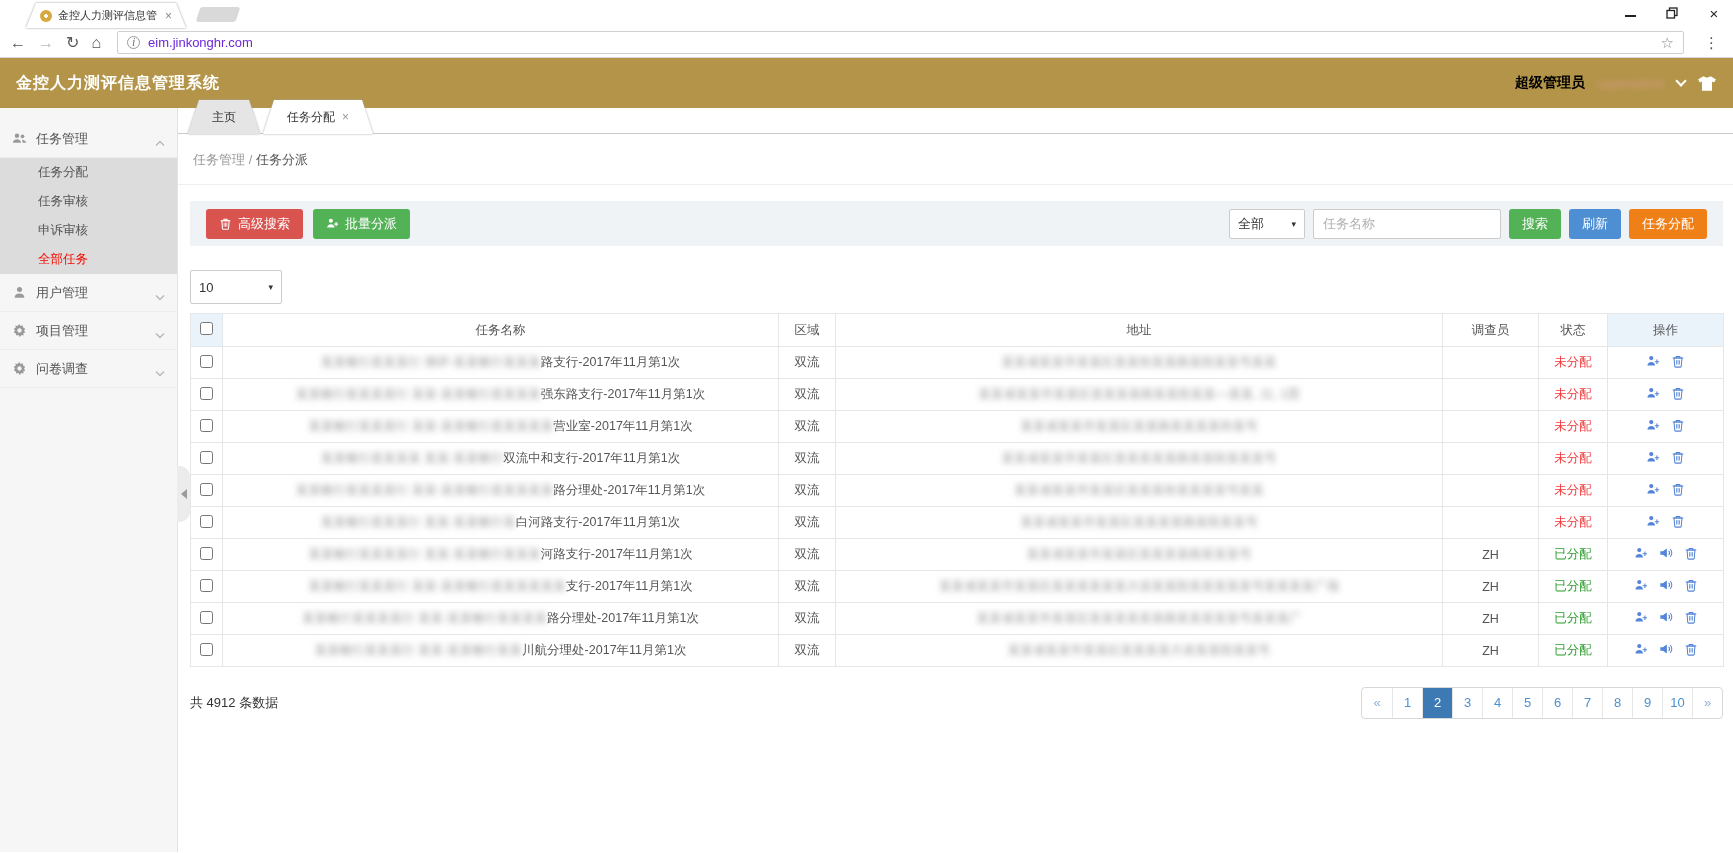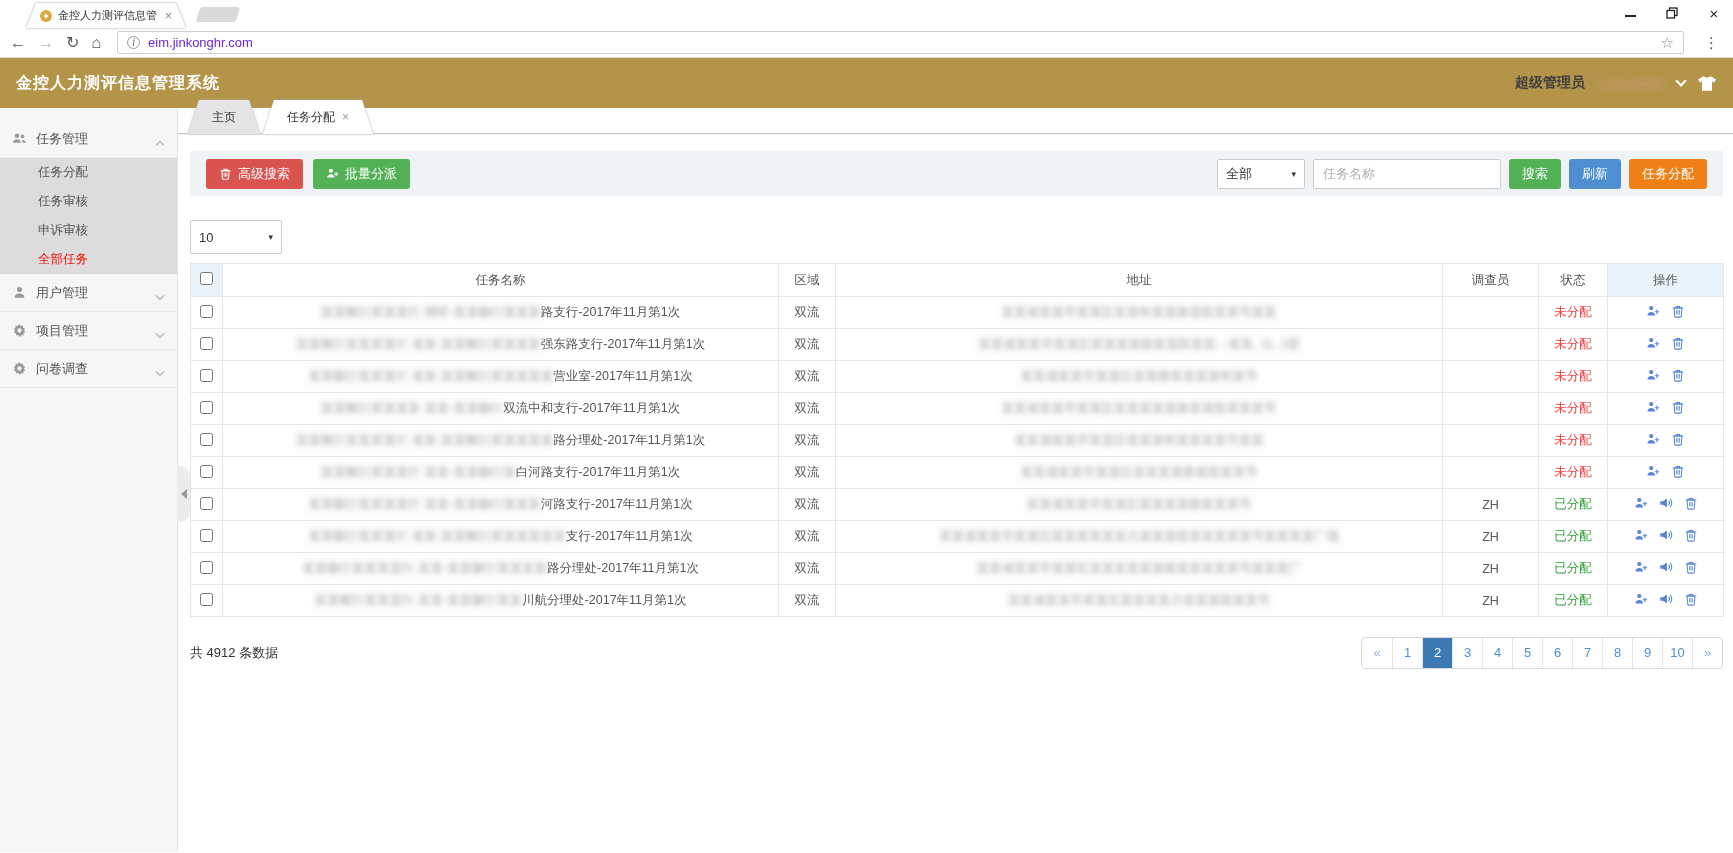--- a/index.html
+++ b/index.html
@@ -24,21 +24,21 @@
   .urlbox{flex:1;height:23px;border:1px solid #cfcfcf;border-radius:2px;background:#fff;display:flex;align-items:center;gap:8px;padding:0 9px;margin:0 4px}
   .info-ico{color:#777;font-size:12px;border:1px solid #999;border-radius:50%;width:13px;height:13px;line-height:11px;text-align:center;font-family:"Liberation Serif",serif;font-style:italic}
   .url-text{font-size:13px;color:#6d28d9;flex:1}
   .star-ico{color:#8a8a8a;font-size:15px}
   .kebab{color:#555;font-size:15px;letter-spacing:0;padding:0 4px}
 
   
   .app-header{height:50px;background:#b39448;display:flex;align-items:center;padding:0 16px;color:#fff}
   .app-title{font-size:16px;font-weight:bold;letter-spacing:1px}
   .header-right{margin-left:auto;display:flex;align-items:center;gap:12px}
-  .role-label{color:#404040;font-weight:bold;font-size:14px}
+  .role-label{color:#000000;font-weight:bold;font-size:14px}
   .user-masked{color:#d89c8b;filter:blur(3px);font-size:13px}
   .chev{display:inline-block;width:8px;height:8px;border-right:2px solid #fff;border-bottom:2px solid #fff;transform:rotate(45deg);margin-top:-4px}
   .shirt{width:20px;height:17px;color:#fff}
 
   
   .app-body{display:flex;height:744px}
   .sidebar{width:178px;background:#f6f6f6;border-right:1px solid #e3e3e3;position:relative;padding-top:12px;flex:none}
   .side-item{display:flex;align-items:center;gap:9px;height:38px;padding:0 12px;color:#555;font-size:13px;border-bottom:1px solid #ececec;cursor:pointer}
   .side-item .s-ico{width:15px;height:15px;color:#9a9a9a;flex:none}
   .side-item .s-chev{margin-left:auto;width:10px;height:7px;color:#b9b9b9}
@@ -63,21 +63,21 @@
   .toolbar{margin-top:16px;background:#eff3f6;height:45px;display:flex;align-items:center;padding:0 16px}
   .left-group{display:flex;gap:10px}
   .btn{height:30px;border:none;border-radius:3px;color:#fff;font-size:13px;display:inline-flex;align-items:center;gap:6px;padding:0 13px;cursor:pointer}
   .btn svg{width:13px;height:13px}
   .btn-danger{background:#d9534f}
   .btn-success{background:#53b156}
   .btn-info{background:#4e8fd4}
   .btn-warn{background:#ef8018}
   .right-controls{margin-left:auto;display:flex;align-items:center;gap:8px}
   .selectbox{height:30px;border:1px solid #ccc;border-radius:2px;background:#fff;display:flex;align-items:center;justify-content:space-between;padding:0 8px;font-size:13px;color:#333;cursor:pointer}
-  .sel-filter{width:88px}
+  .sel-filter{width:76px}
   .caret{font-size:9px;color:#333}
   .search-input{width:188px;height:30px;border:1px solid #ccc;border-radius:2px;padding:0 9px;font-size:13px;color:#333;outline:none}
   .search-input::placeholder{color:#b0b0b0}
 
   .pagesize-row{margin-top:24px}
   .sel-pagesize{width:92px;height:34px}
 
   
   table{margin-top:9px;width:100%;border-collapse:collapse;table-layout:fixed;font-size:12.5px;color:#555}
   th,td{border:1px solid #e4e7ea;height:32px;text-align:center;font-weight:normal;padding:0 4px;overflow:hidden;white-space:nowrap}
@@ -214,20 +214,25 @@
           </div>
         </div>
         <div class="ptab-shape">
           <div class="ptab active">
             <span>任务分配</span>
             <span class="ptab-close">×</span>
           </div>
         </div>
       </div>
 
+    <div class="breadcrumb">
+      <span>任务管理</span>
+      <span>/</span>
+      <span class="curr">任务分派</span>
+    </div>
 
     <div class="content">
       <div class="toolbar">
         <div class="left-group">
           <button class="btn btn-danger">
             <svg viewBox="0 0 16 16" fill="none" stroke="#fff" stroke-width="1.3">
                 <path d="M3.5 4.5h9l-.8 9.7a1 1 0 0 1-1 .8H5.3a1 1 0 0 1-1-.8z"></path>
                 <path d="M2 4.5h12M6 4.5V2.8h4v1.7"></path>
                 <path d="M6.3 7v5M8 7v5M9.7 7v5" stroke-width="1"></path>
               </svg>

